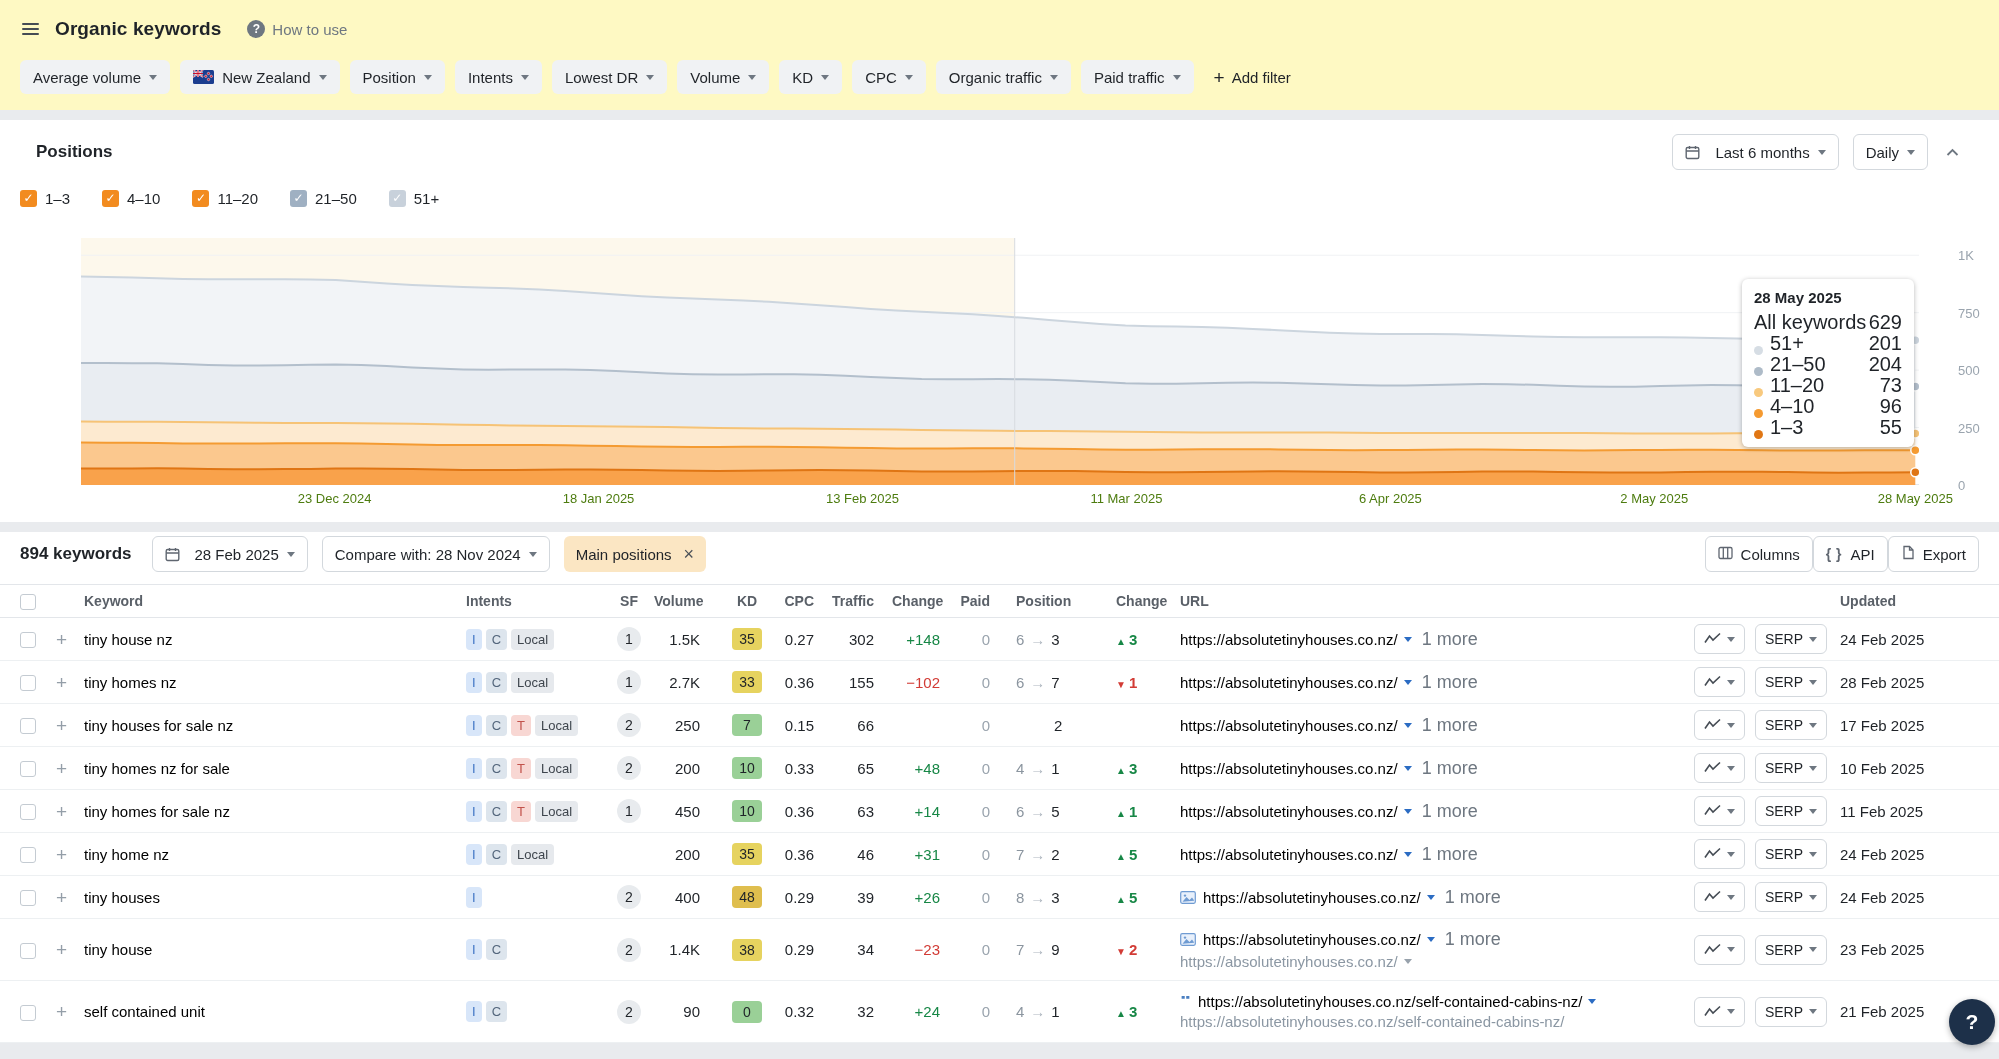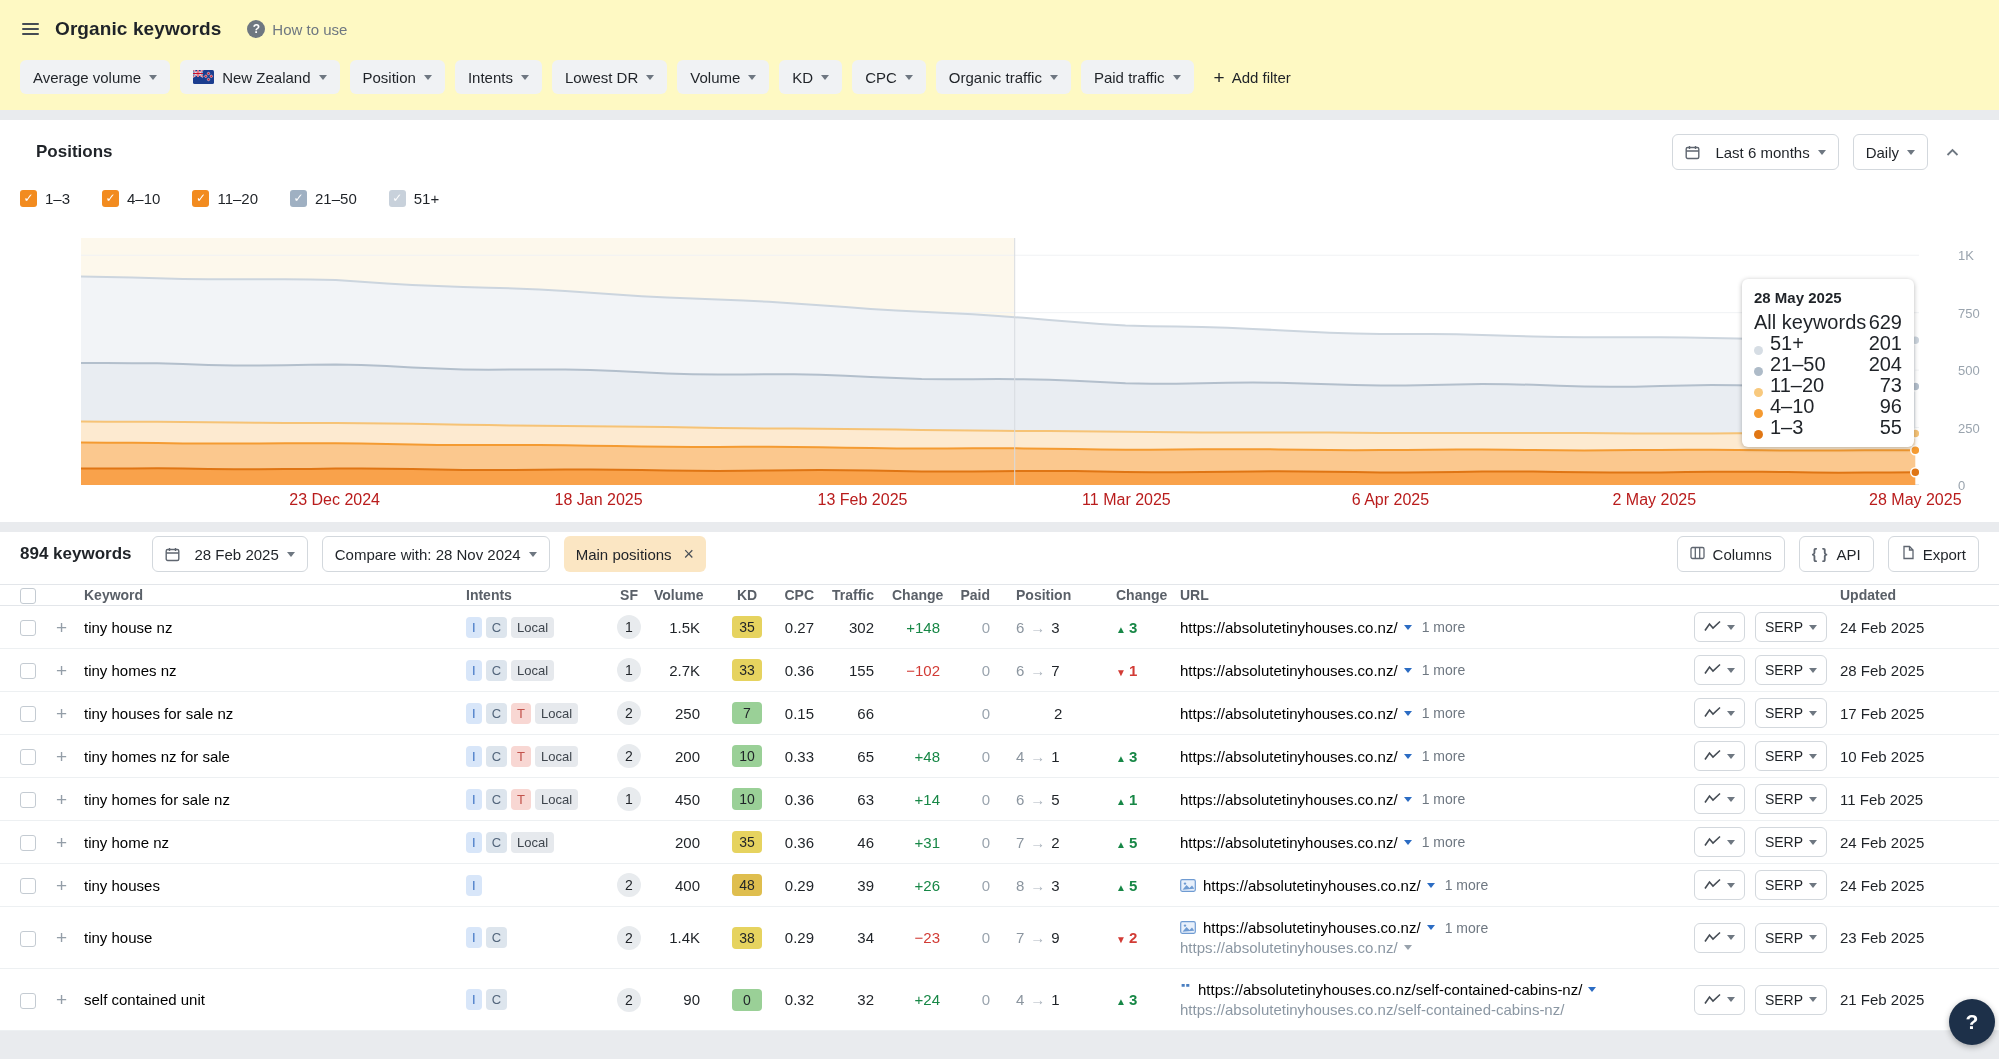--- a/index.html
+++ b/index.html
@@ -25,36 +25,36 @@
   .panel-head{display:flex;align-items:center;padding:0 36px;height:36px}
   .panel-head h2{font-size:17px;font-weight:700}
   .head-right{margin-left:auto;display:flex;align-items:center;gap:14px}
   .btn{display:inline-flex;align-items:center;gap:8px;background:#fff;border:1px solid #d3d8dd;border-radius:6px;height:36px;padding:0 12px;font-size:15px;color:#1f2328;cursor:pointer;white-space:nowrap}
   .iconbtn{background:none;border:none;cursor:pointer;padding:4px}
   .legend{display:flex;align-items:center;gap:32px;padding:10px 20px 0;margin-top:6px;height:34px}
   .leg-item{display:inline-flex;align-items:center;gap:8px;font-size:15px;cursor:pointer}
   .cbx{width:17px;height:17px;border-radius:3px;color:#fff;font-size:12px;font-weight:700;display:inline-flex;align-items:center;justify-content:center}
   .chart-wrap{position:relative;height:278px;margin-top:28px}
   #chart{position:absolute;left:81px;top:0;overflow:visible}
-  .xlabel{position:absolute;top:253px;transform:translateX(-50%);font-size:16px;color:#b91c1c;white-space:nowrap}
+  .xlabel{position:absolute;top:253px;transform:translateX(-50%);font-size:13px;color:#4d7c0f;white-space:nowrap}
   .ylabel{position:absolute;left:1958px;font-size:13px;color:#9aa4ae}
   .tooltip{position:absolute;left:1742px;top:41px;width:172px;background:#fff;border-radius:6px;box-shadow:0 1px 5px rgba(0,0,0,.28);padding:10px 12px 8px;z-index:4}
   .tt-date{font-weight:700;font-size:15px;margin-bottom:7px}
   .tt-row{display:flex;align-items:flex-end;height:21px;font-size:20px}
   .tt-dot{width:9px;height:9px;border-radius:50%;margin-right:7px;flex:none}
   .tt-val{margin-left:auto}
   .table-panel{padding-top:4px}
   .table-toolbar{display:flex;align-items:center;gap:14px;padding:0 20px 12px}
   .kw-count{font-size:17px;font-weight:700;margin-right:6px;white-space:nowrap}
   .chip-orange{display:inline-flex;align-items:center;gap:12px;background:#fbe6c3;border:none;border-radius:6px;height:36px;padding:0 12px;font-size:15px;cursor:pointer}
   .chip-x{font-size:18px;color:#4b5158;line-height:1;cursor:pointer}
-  .toolbar-right{margin-left:auto;display:flex;gap:14px}
+  .toolbar-right{margin-left:auto;display:flex;}
   .apiicon{font-weight:700;font-size:14px;color:#5f6670;letter-spacing:1px}
   .grid{display:grid;grid-template-columns:36px 28px 382px 138px 50px 64px 58px 56px 60px 66px 50px 92px 72px 516px 62px 82px 140px;align-items:center;padding-left:20px}
-  .thead{height:22px;border-top:1px solid #e3e6ea;border-bottom:1px solid #e3e6ea;color:#5a6068;font-size:14px;font-weight:700}
+  .thead{height:34px;border-top:1px solid #e3e6ea;border-bottom:1px solid #e3e6ea;color:#5a6068;font-size:14px;font-weight:700}
   .hcell span{cursor:pointer}
   .row{min-height:43px;border-bottom:1px solid #edf0f2}
   .row.tall{min-height:62px}
   .cell{font-size:15px}
   .r{text-align:right;padding-right:18px}
   .c{text-align:center}
   .pl8{padding-left:8px}
   .pl16{padding-left:16px}
   .cb{width:16px;height:16px;border:1.5px solid #c4cbd2;border-radius:3px;background:#fff;display:inline-block;cursor:pointer;vertical-align:middle}
   .plusicon{color:#949ea8;font-size:19px;cursor:pointer;line-height:1}
@@ -76,21 +76,21 @@
   .posfrom{color:#8b959f}
   .posarrow{color:#aeb6bf;margin:0 6px}
   .posspacer{display:inline-block;width:38px}
   .tri{font-size:10px;margin-right:3px}
   .chgcell{font-weight:700}
   .urlcell{display:flex;flex-direction:column;justify-content:flex-end;gap:3px;padding-left:8px;overflow:hidden}
   .urlline{display:flex;align-items:center;white-space:nowrap}
   .urlline .caret{margin-left:6px}
   .url-ico{margin-right:7px;display:inline-flex;align-items:center}
   .quoteicon{color:#4a7fc1;font-size:22px;line-height:10px;font-weight:700;margin-right:7px;height:12px;overflow:hidden}
-  .more{color:#6e7781;margin-left:10px;font-size:14px;cursor:pointer}
+  .more{color:#6e7781;margin-left:10px;font-size:18px;cursor:pointer}
   .url2{color:#8b97a3}
   .minibtn{display:inline-flex;align-items:center;gap:6px;background:#fff;border:1px solid #d3d8dd;border-radius:6px;height:30px;padding:0 9px;font-size:14px;cursor:pointer;color:#1f2328}
   .fab{position:absolute;right:4px;bottom:14px;width:46px;height:46px;border-radius:50%;background:#1d3049;color:#fff;font-size:21px;font-weight:700;display:flex;align-items:center;justify-content:center;box-shadow:0 2px 6px rgba(0,0,0,.3);border:none;cursor:pointer}
 </style>
 </head>
 <body>
 
 <div class="page">
 
   <div class="topblock">

